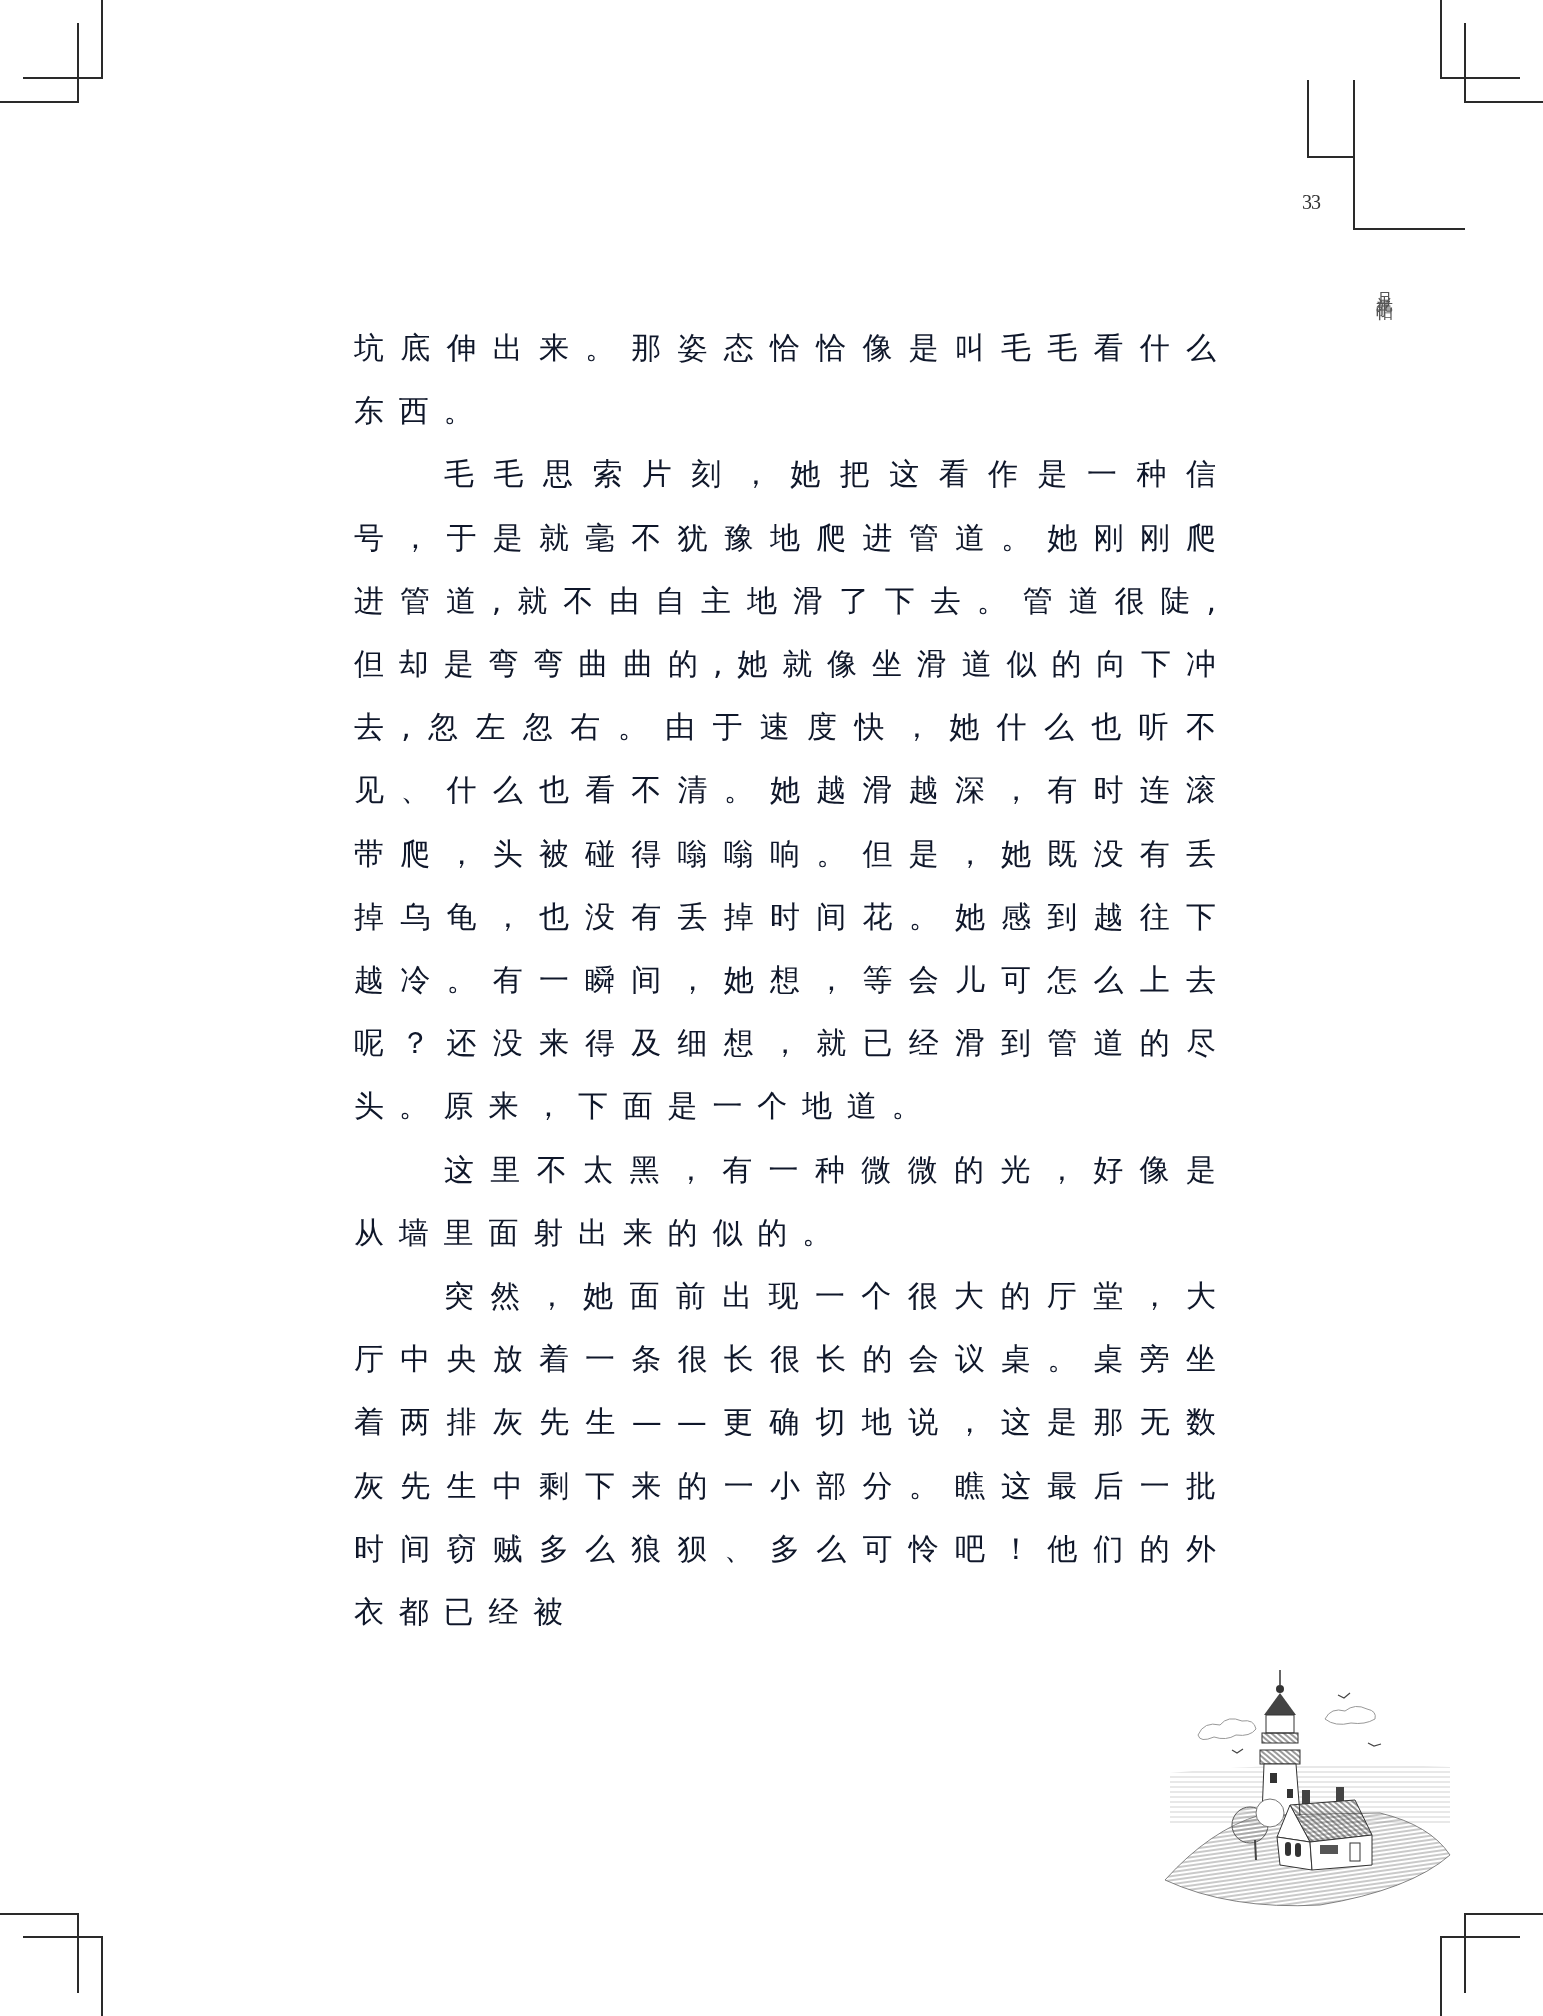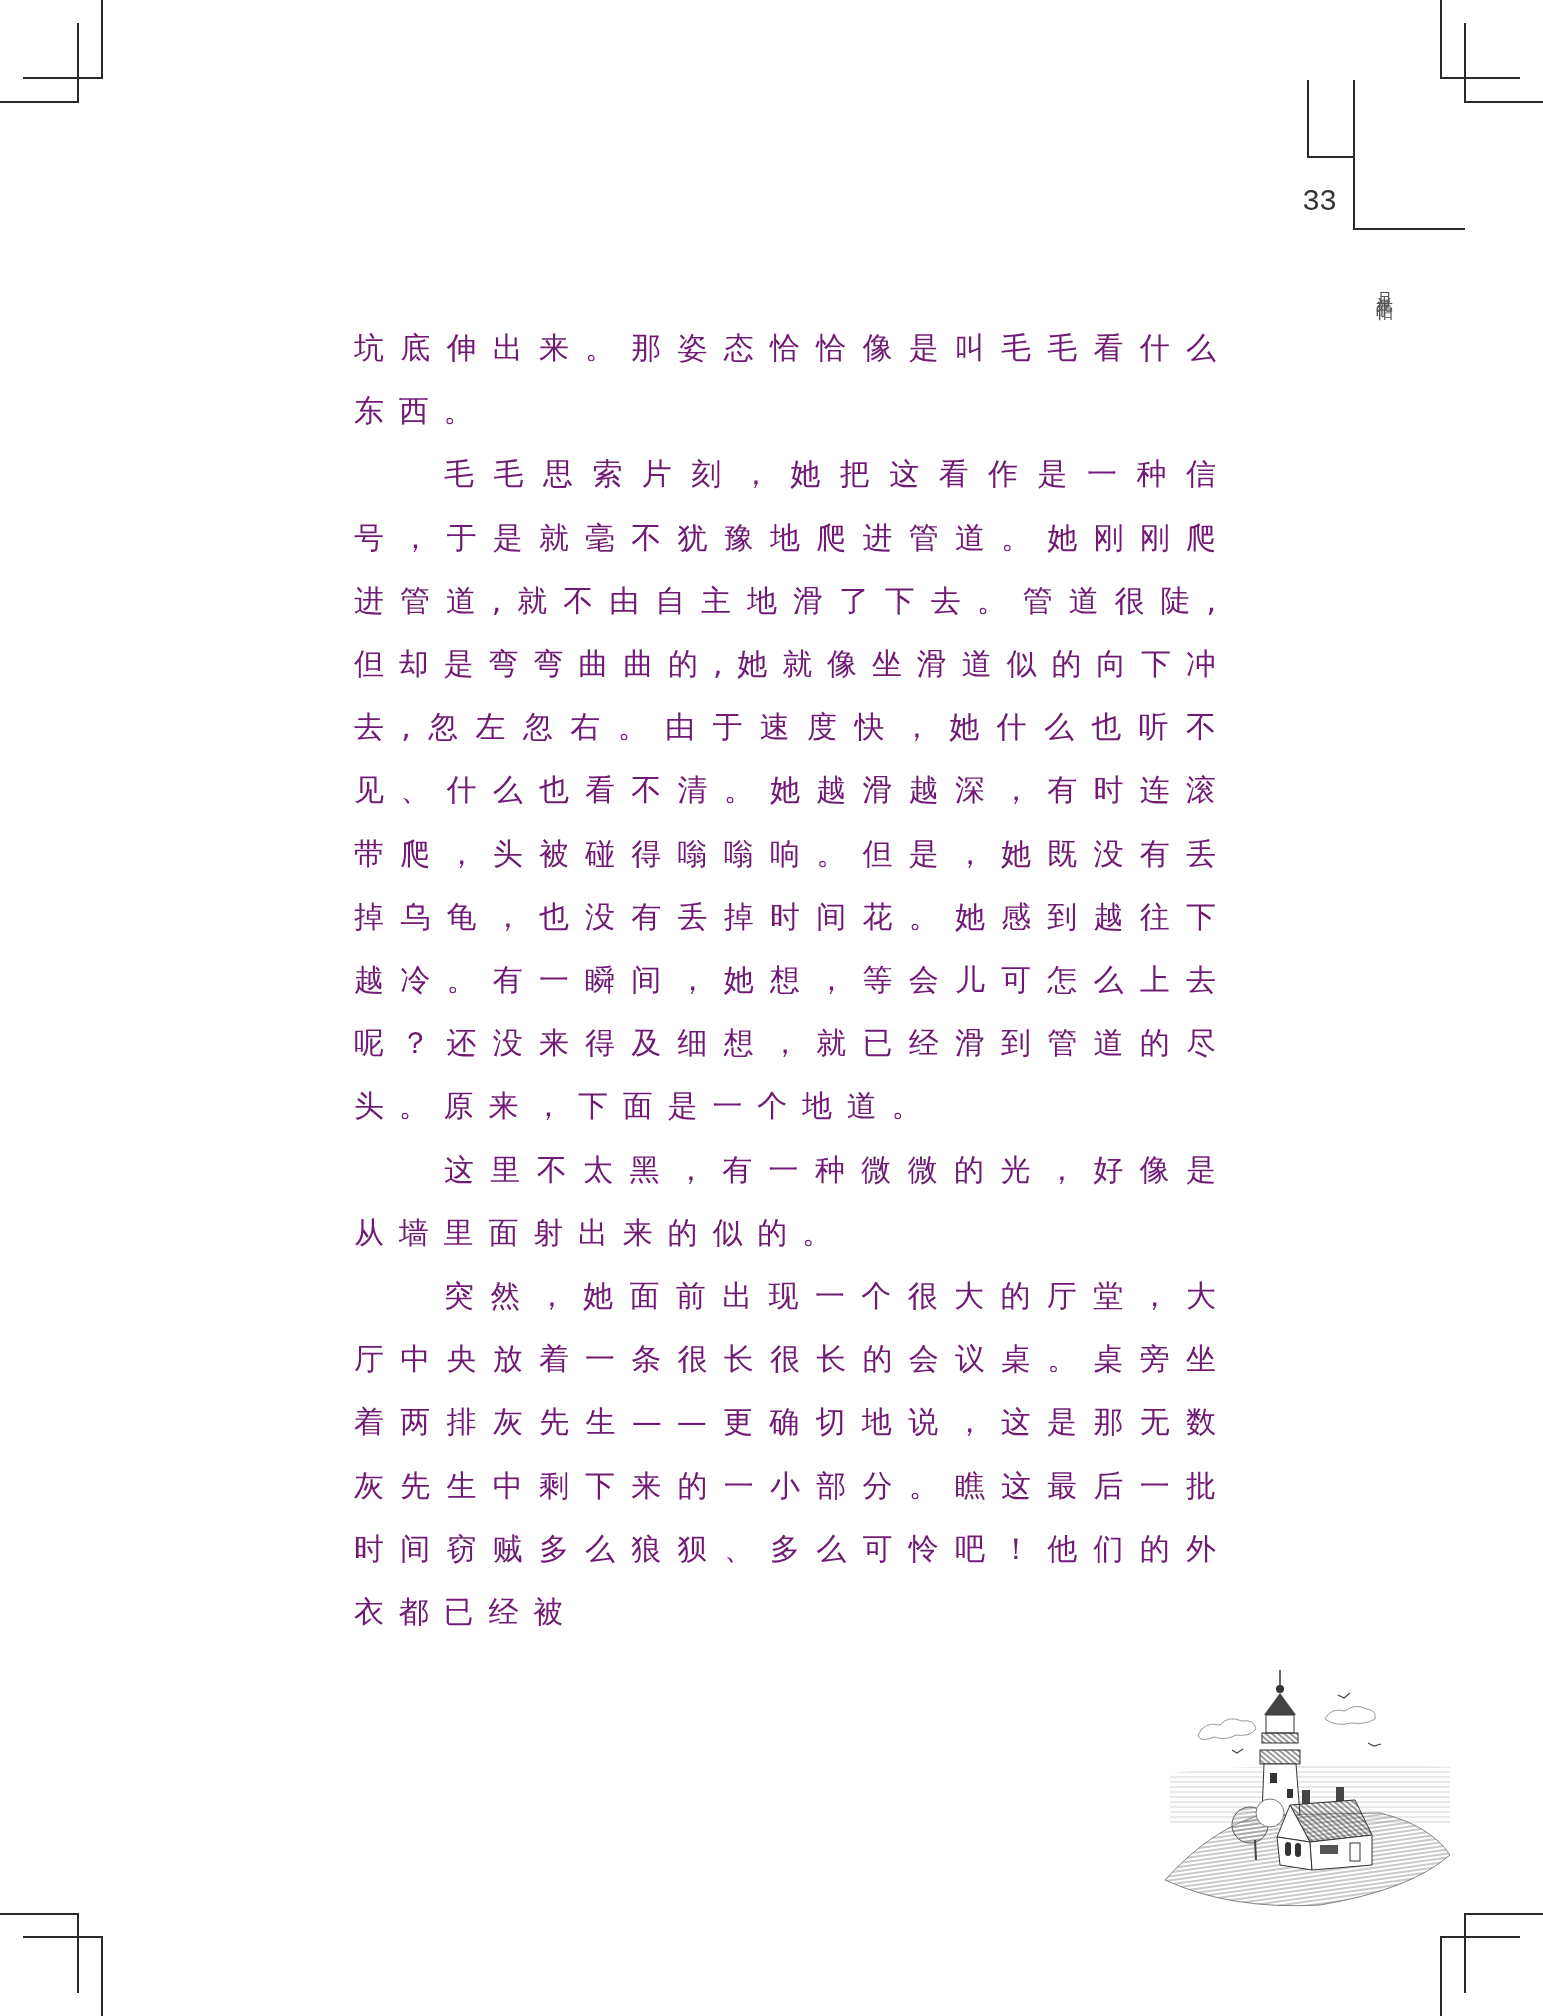--- a/index.html
+++ b/index.html
@@ -8,34 +8,34 @@
     background: #ffffff;
     font-family: "DejaVu Sans", "Liberation Sans", sans-serif;
     color: #222222;
   }
   .ln { position: absolute; background: #2a2a2a; }
   .h { height: 2px; }
   .v { width: 2px; }
 
   .page-number {
     position: absolute; left: 1302px; top: 184px;
-    font-family: Liberation Mono, monospace;
-    font-size: 30px; color: #333; letter-spacing: -1px; line-height: 36px;
+    font-family: Liberation Serif, serif;
+    font-size: 20px; color: #333; letter-spacing: -1px; line-height: 36px;
   }
   .running-title {
     position: absolute; left: 1374px; top: 278px; width: 22px;
     font-size: 17px; line-height: 22px; color: #555;
     writing-mode: vertical-rl; letter-spacing: 4px;
   }
 
   .body-text {
     position: absolute; left: 354px; top: 316px; width: 862px;
   }
   .para {
-    margin: 0; font-size: 30px; line-height: 63.2px; color: #701a75;
+    margin: 0; font-size: 30px; line-height: 63.2px; color: #0f172a;
     text-align: justify; text-justify: inter-character;
     letter-spacing: 14.8px; margin-right: -14.8px;
     word-break: break-all;
   }
   .para.indent { text-indent: 90px; }
 
   .illustration { position: absolute; left: 1150px; top: 1655px; width: 310px; height: 255px; }
 </style>
 </head>
 <body>

